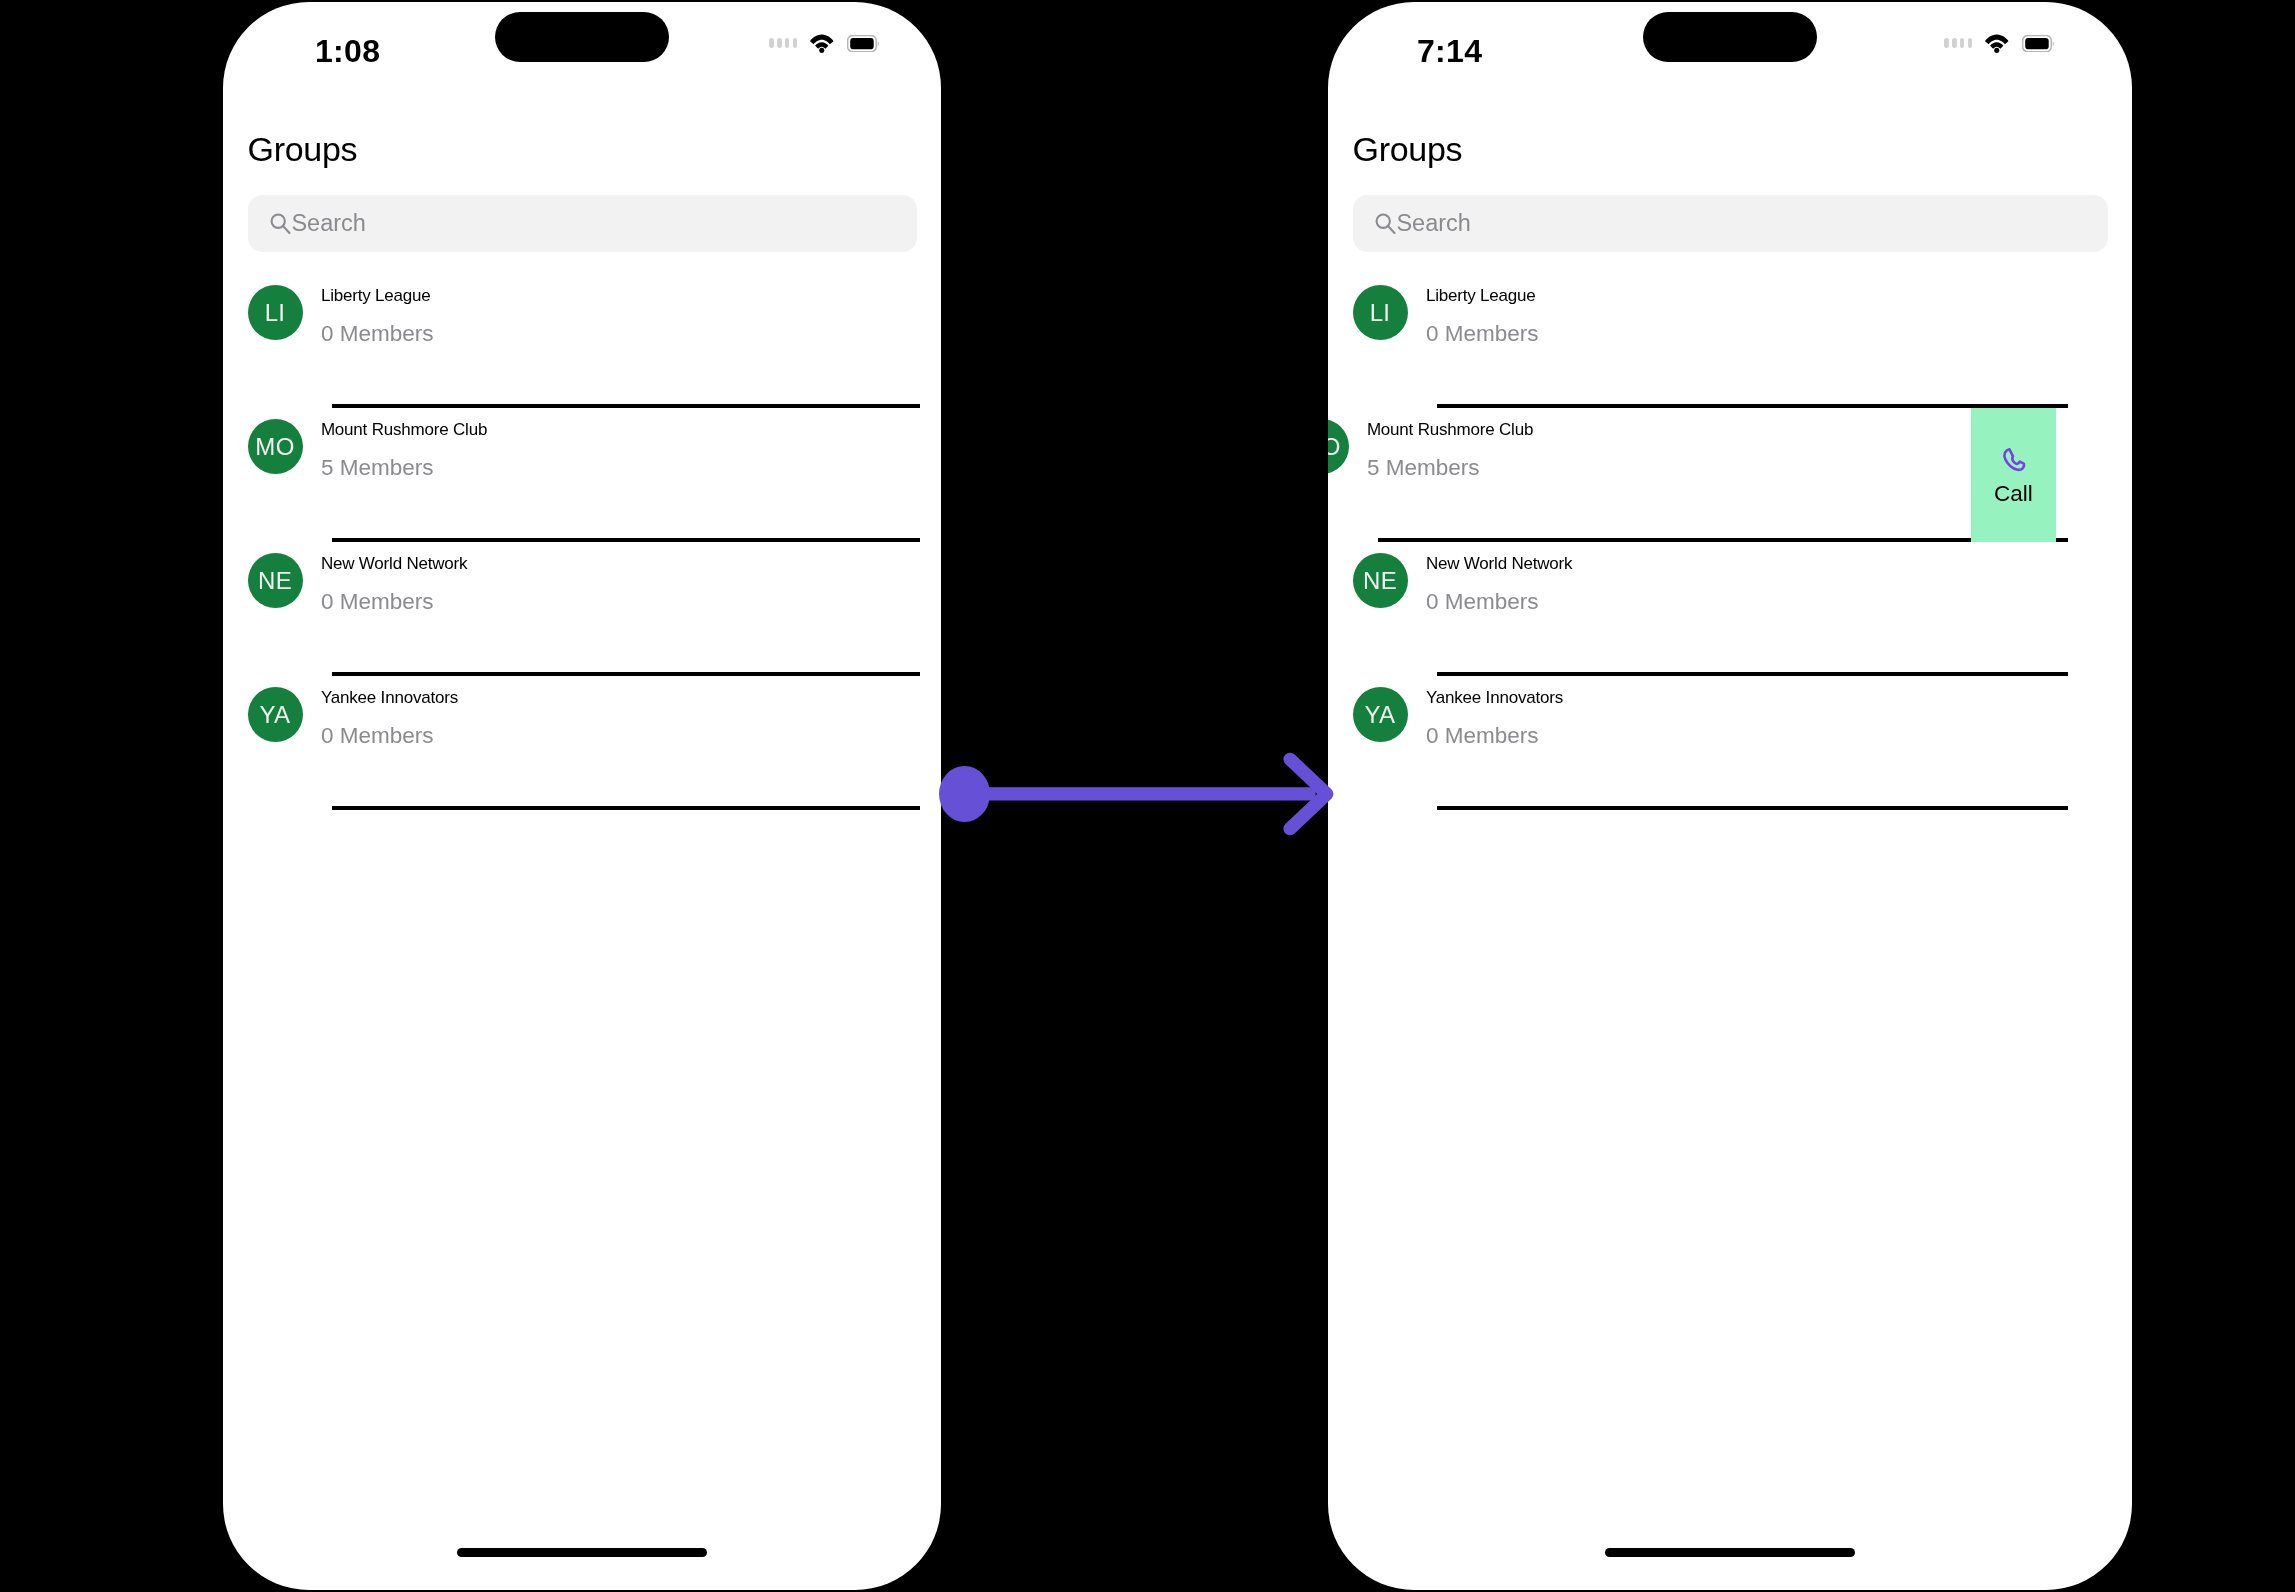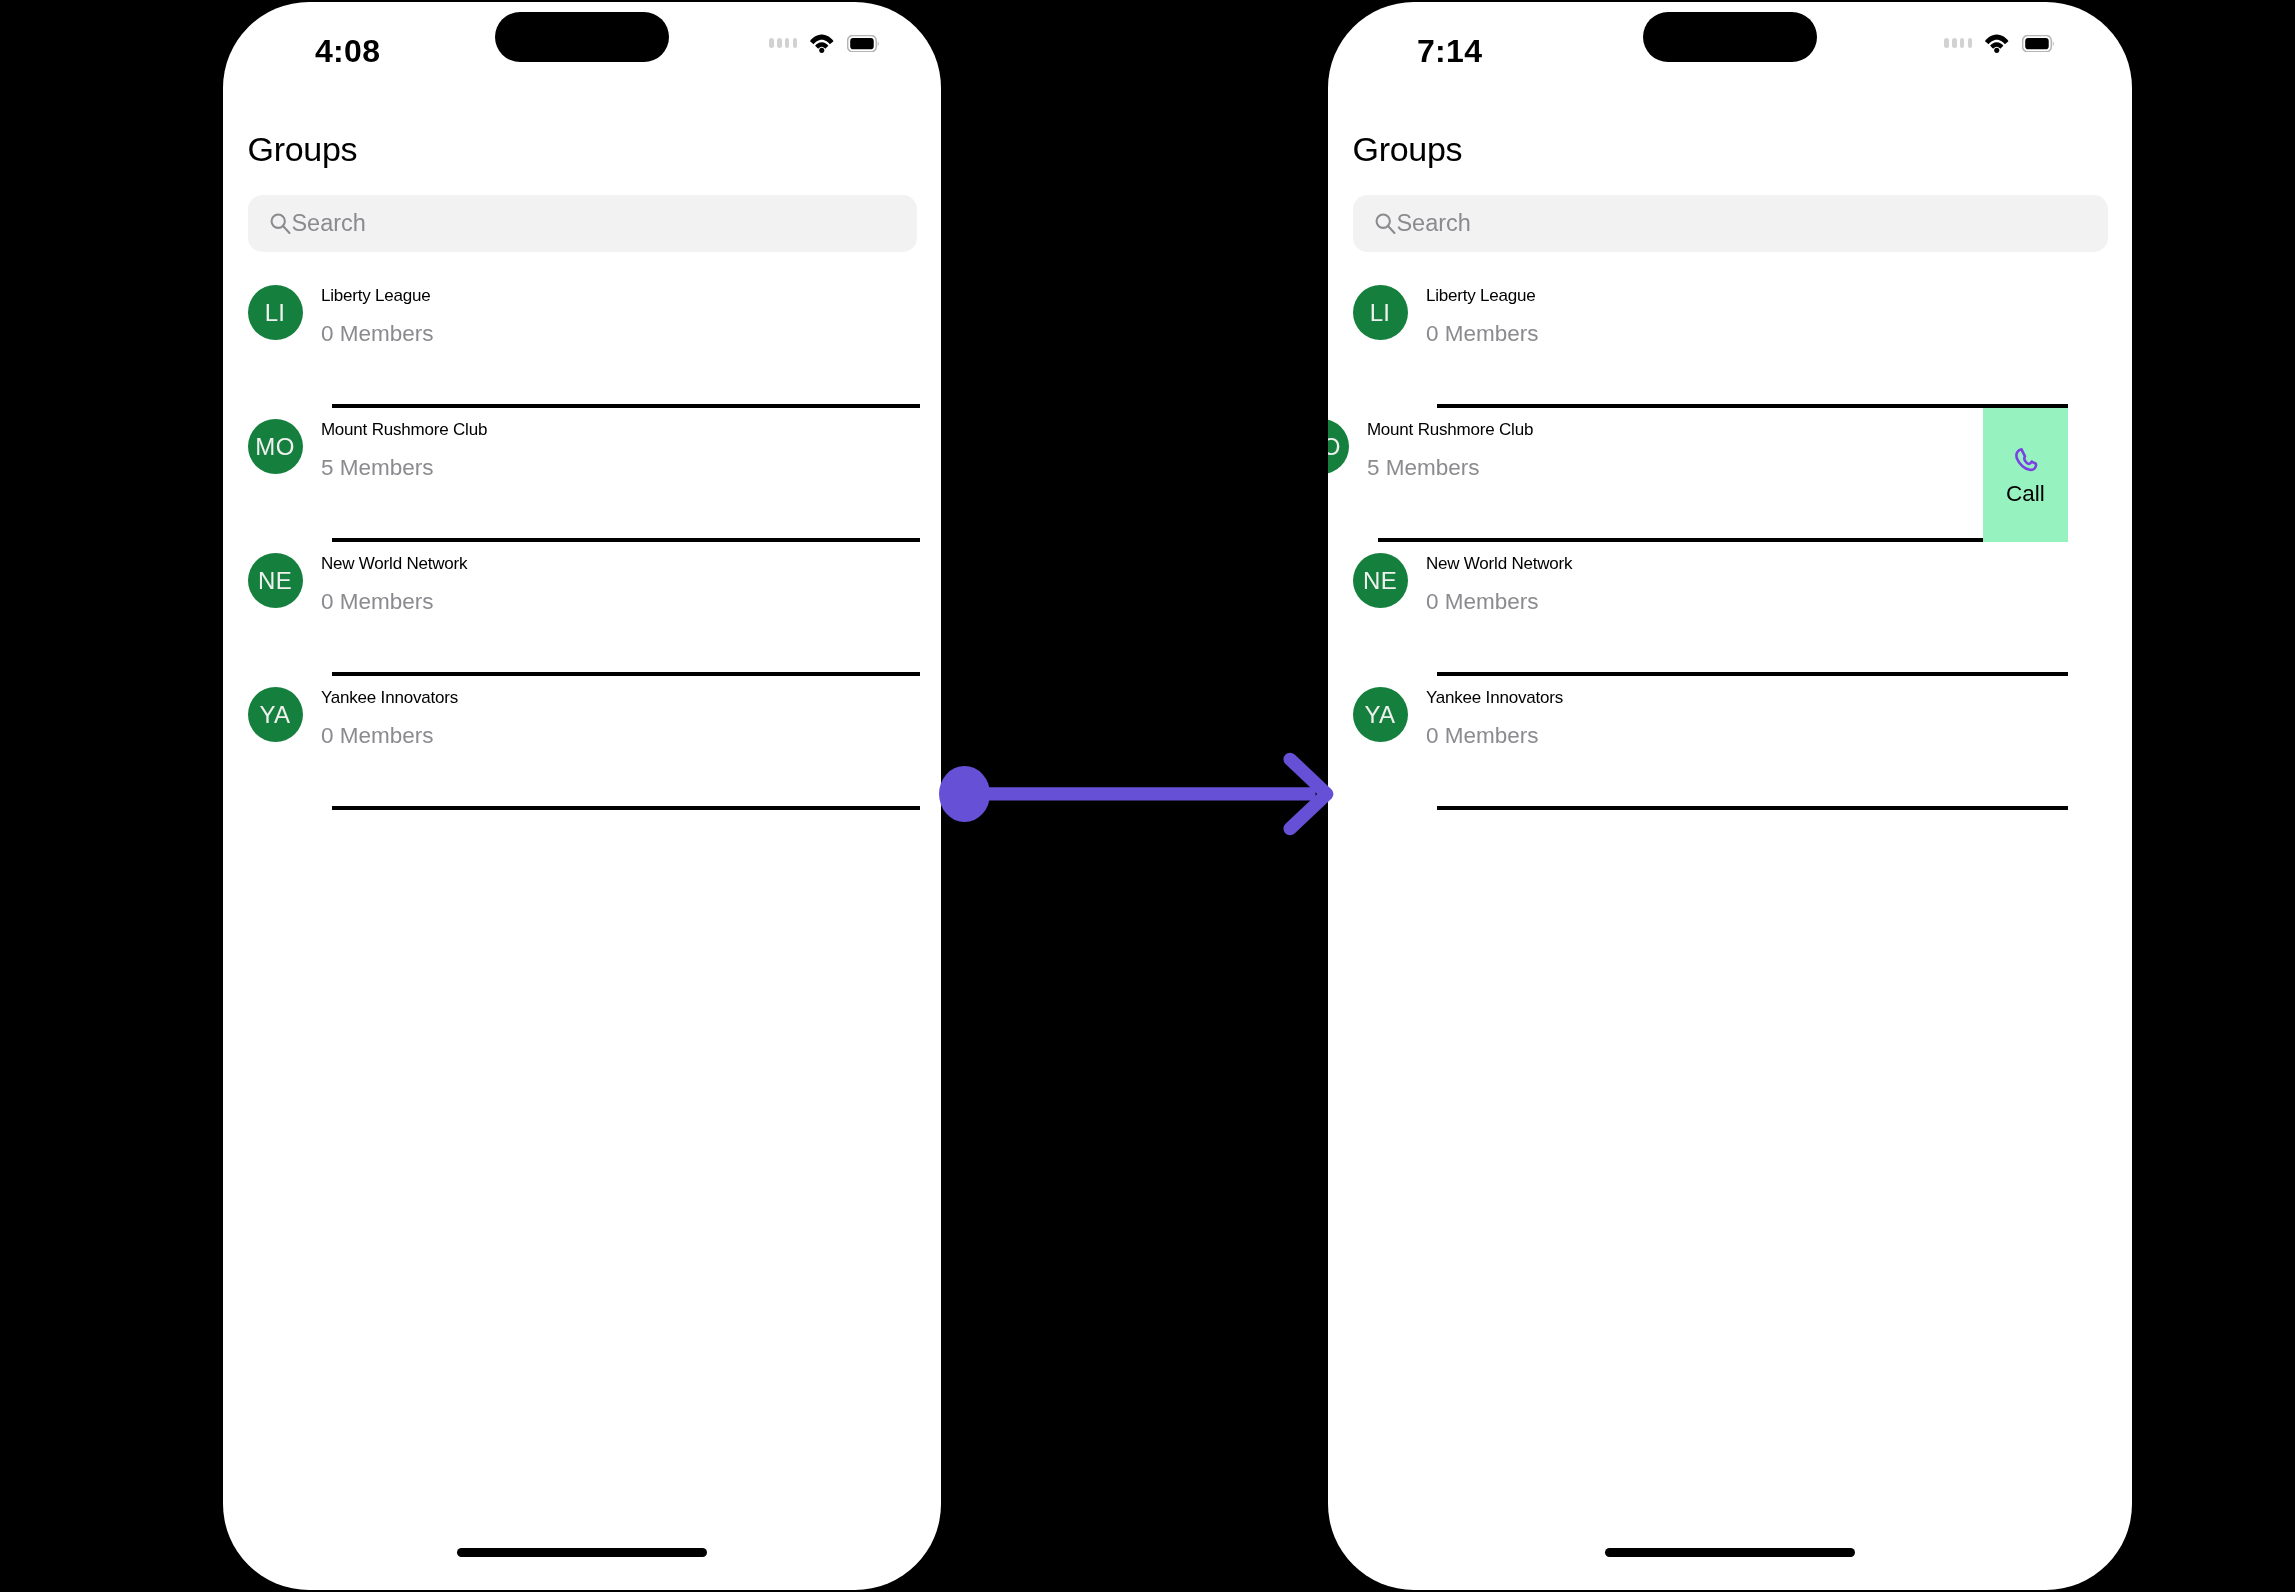--- a/index.html
+++ b/index.html
@@ -77,21 +77,21 @@
   .sep {
     position:absolute; left:109px; bottom:0; height:3.6px; background:#000;
   }
   #phone-left .sep  { right:21.4px; }
   #phone-right .sep { right:64px; }
 
   
   .row.swiped .row-content { transform:translateX(-59px); }
   .row.swiped .sep { left:50px; right:193px; }
   .swipe-action {
-    position:absolute; top:0; bottom:0; right:64px; width:85px;
+    position:absolute; top:0; bottom:0; right:76px; width:85px;
     background:#96f2bf; display:flex; flex-direction:column;
     align-items:center; justify-content:center; gap:5.1px;
   }
   .swipe-action .call-ico { width:32px; height:32px; }
   .swipe-action .call-lbl { font-size:22.5px; color:#000; }
 
   
   .home-ind {
     position:absolute; bottom:33px; left:50%; transform:translateX(-50%);
     width:250px; height:9.2px; background:#000; border-radius:6.1px;
@@ -99,21 +99,21 @@
 
   
   #flow-arrow { position:absolute; left:938px; top:749px; width:398px; height:92px; }
 </style>
 </head>
 <body>
 
 <div class="phone" id="phone-left">
 
   <div class="statusbar">
-    <div class="sb-time">4:08</div>
+    <div class="sb-time">1:08</div>
     <div class="island"></div>
     <div class="sb-right">
       <span class="dots">
           <i></i>
           <i></i>
           <i></i>
           <i></i>
         </span>
       <span class="wifi">
         <svg viewBox="0 0 50 40" width="25.5" height="20.4">

